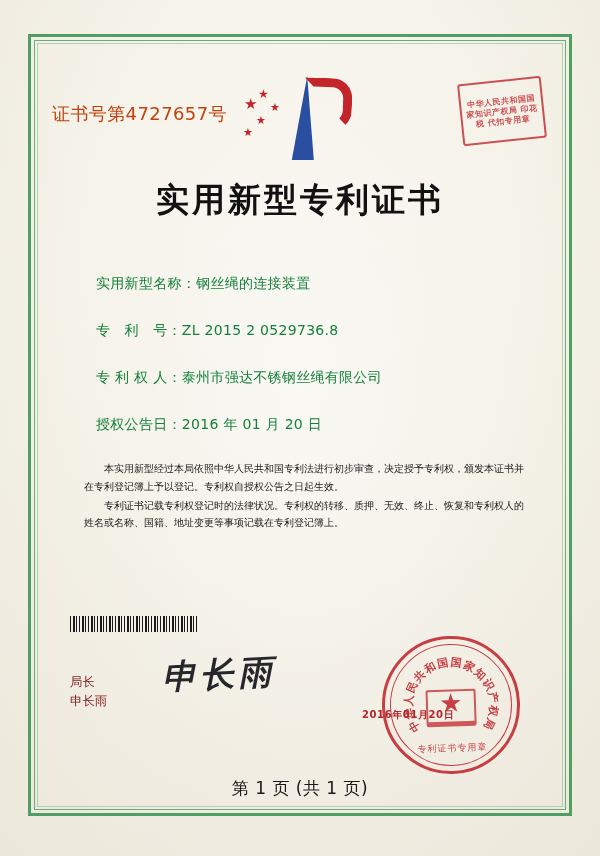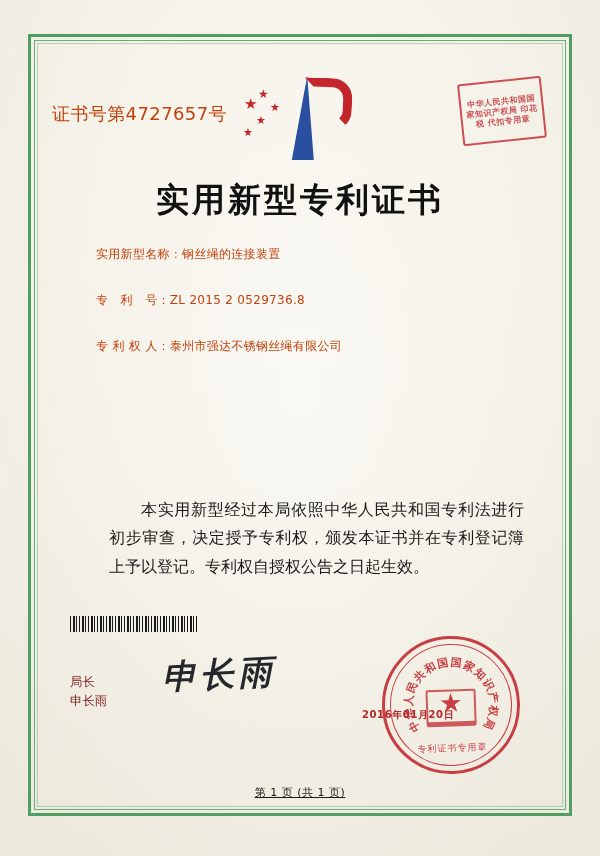--- a/index.html
+++ b/index.html
@@ -150,39 +150,39 @@
     color: #111;
   }
 
   .fields {
     position: absolute;
     left: 44px;
     right: 10px;
     top: 190px;
   }
   .field {
-    font-size: 12px;
-    color: #c2410c;
+    font-size: 14px;
+    color: #15803d;
     margin-bottom: 29px;
     letter-spacing: 0.3px;
     white-space: nowrap;
+    margin-top: 29px;
   }
   .field .lbl { letter-spacing: 0.3px; }
   .field .val { letter-spacing: 0.3px; }
 
   .paras {
     position: absolute;
-    left: 57px;
+    left: 32px;
     right: 24px;
     top: 404px;
-    font-size: 16px;
+    font-size: 10px;
     line-height: 1.78;
     color: #1a1a1a;
     text-align: justify;
-    margin-top: 36px;
   }
   .paras p {
     margin: 0 0 1px 0;
     text-indent: 2em;
   }
 
   
   .barcode {
     position: absolute;
     left: 18px;
@@ -233,24 +233,23 @@
     letter-spacing: 0.6px;
     font-weight: bold;
   }
 
   .footer {
     position: absolute;
     left: 0;
     right: 0;
     bottom: -6px;
     text-align: center;
-    font-size: 11px;
+    font-size: 17px;
     color: #1a1a1a;
     letter-spacing: 0.5px;
-    text-decoration: underline;
   }
 
   
   .seal-big {
     position: absolute;
     left: 330px;
     top: 580px;
     width: 132px;
     height: 132px;
     border-radius: 50%;
@@ -377,24 +376,28 @@
     <div class="fields">
       <div class="field">
         <span class="lbl">实用新型名称：</span><span class="val">钢丝绳的连接装置</span>
       </div>
       <div class="field">
         <span class="lbl">专　利　号：</span><span class="val">ZL 2015 2 0529736.8</span>
       </div>
       <div class="field">
         <span class="lbl">专 利 权 人：</span><span class="val">泰州市强达不锈钢丝绳有限公司</span>
       </div>
+      <div class="field">
+        <span class="lbl">授权公告日：</span><span class="val">2016 年 01 月 20 日</span>
+      </div>
     </div>
 
     <div class="paras">
       <p>本实用新型经过本局依照中华人民共和国专利法进行初步审查，决定授予专利权，颁发本证书并在专利登记簿上予以登记。专利权自授权公告之日起生效。</p>
+      <p>专利证书记载专利权登记时的法律状况。专利权的转移、质押、无效、终止、恢复和专利权人的姓名或名称、国籍、地址变更等事项记载在专利登记簿上。</p>
     </div>
 
     <div class="barcode"></div>
 
     <div class="sig-block">
       <div>局长</div>
       <div>申长雨</div>
     </div>
 
     <div class="handwriting">申长雨</div>

